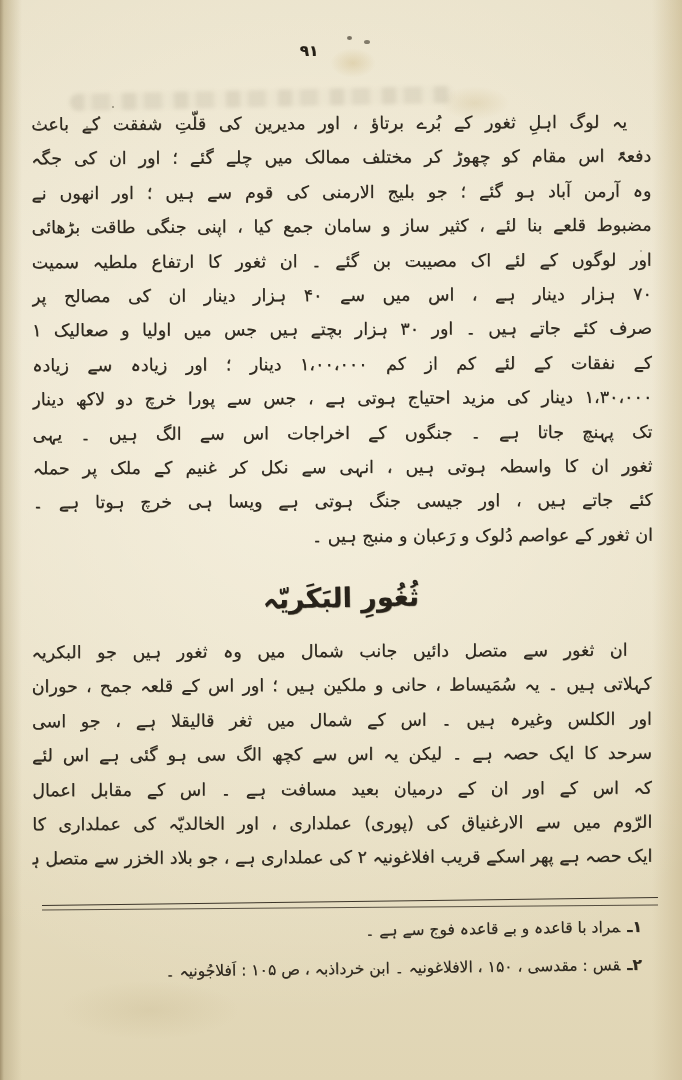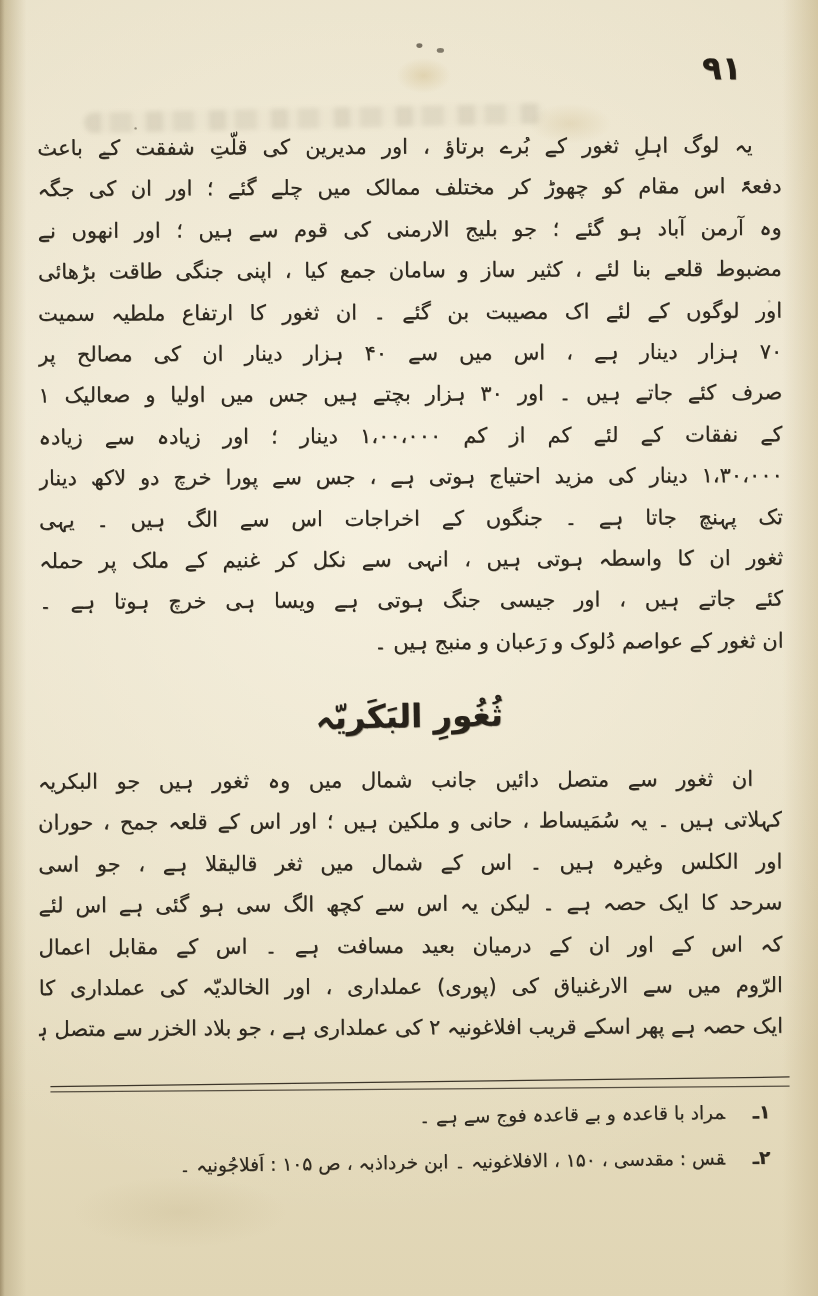--- a/index.html
+++ b/index.html
@@ -32,21 +32,21 @@
     position:absolute;left:70px;top:90px;width:384px;height:17px;
     transform:rotate(-1.2deg);
     background:repeating-linear-gradient(90deg,
       rgba(90,80,55,0.22) 0 14px, rgba(90,80,55,0.05) 14px 22px,
       rgba(90,80,55,0.18) 22px 40px, rgba(90,80,55,0.04) 40px 52px);
     filter:blur(2.2px);
     border-radius:8px;opacity:.55;
   }
   .pageno{
     position:absolute;top:42px;left:0;right:64px;
-    font-size:27px;font-weight:bold;
+    text-align:center;font-size:15px;font-weight:bold;
     letter-spacing:1px;color:#241f16;
     text-shadow:0.4px 0.4px 0.6px rgba(30,22,8,0.6);
   }
   .para{
     position:absolute;right:30px;left:32px;
     font-size:17.5px;
     text-shadow:0.35px 0.35px 0.5px rgba(40,30,10,0.55);
     transform:rotate(-0.25deg);
   }
   .p1{top:106px;}
@@ -69,21 +69,21 @@
   .rule.r1{top:901px;transform:rotate(-0.75deg);}
   .rule.r2{top:907px;transform:rotate(-0.45deg);opacity:.85;}
   .footnote{
     position:absolute;right:40px;left:40px;
     font-size:15.5px;line-height:26px;text-align:right;white-space:nowrap;
     text-shadow:0.3px 0.3px 0.4px rgba(40,30,10,0.5);
     transform:rotate(-0.8deg);
   }
   .fn1{top:918px;}
   .fn2{top:956px;}
-  .footnote .marker{margin-left:23px;font-weight:bold;}
+  .footnote .marker{margin-left:7px;font-weight:bold;}
 </style>
 </head>
 <body>
 
 <div class="page">
 
   <div class="stain s1"></div>
   <div class="stain s2"></div>
   <div class="stain s3"></div>
   <div class="speck a"></div>

